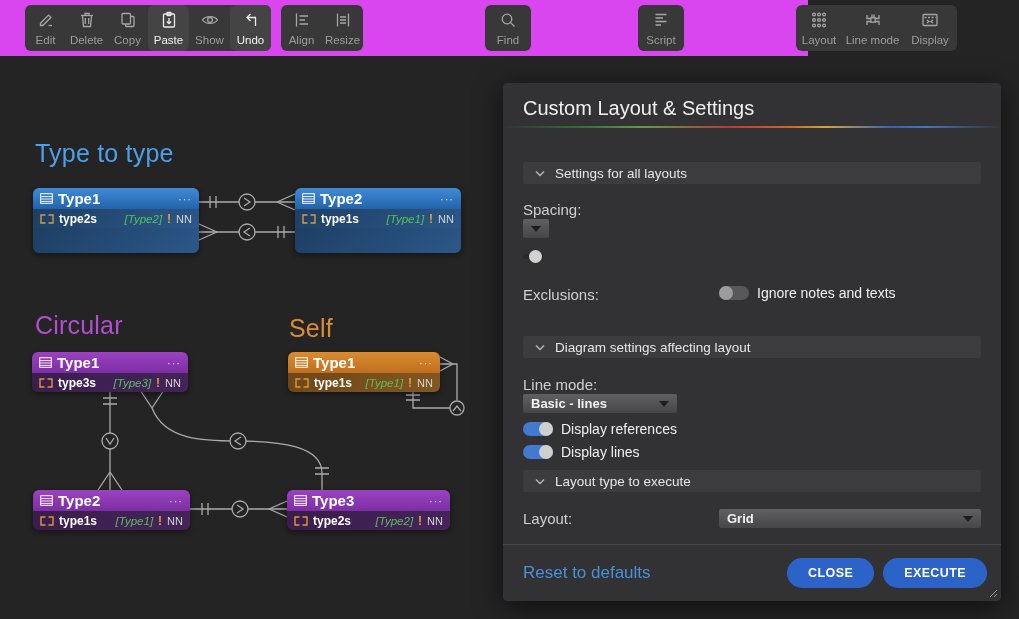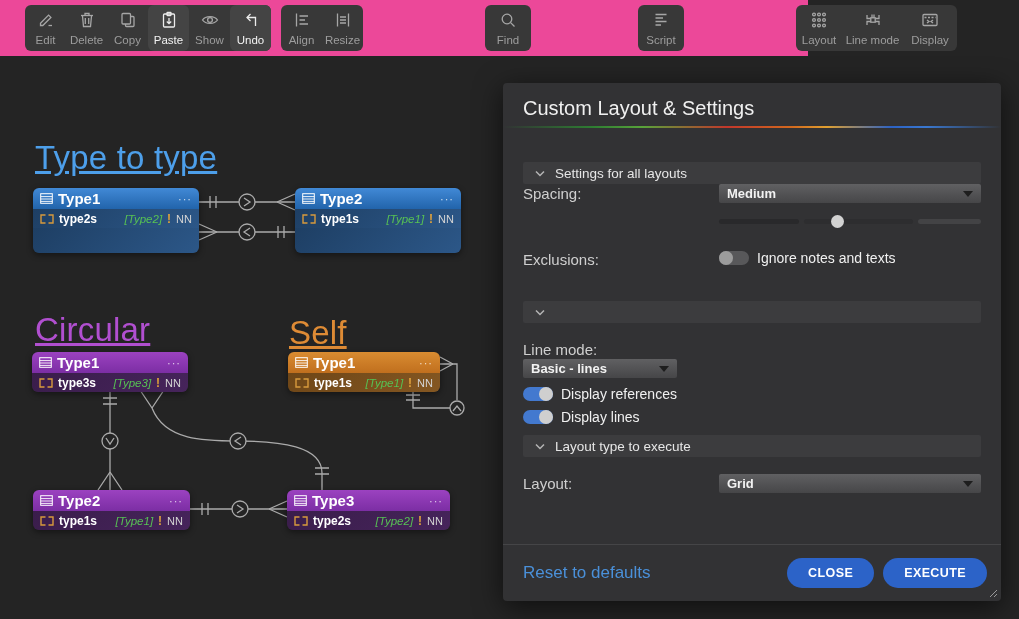--- a/index.html
+++ b/index.html
@@ -1,33 +1,33 @@
 <!DOCTYPE html>
 <html><head>
 <meta charset="utf-8">
 <style>
   * { margin:0; padding:0; box-sizing:border-box; }
   html,body { width:1019px; height:619px; background:#242424; overflow:hidden;
     font-family:"Liberation Sans", sans-serif; }
 
   
-  .toolbar { position:absolute; left:0; top:0; width:808px; height:56px; background:#ec4899; }
+  .toolbar { position:absolute; left:0; top:0; width:808px; height:56px; background:#d946ef; }
   .tgroup { position:absolute; top:5px; height:46px; background:#383838; border-radius:6px; display:flex; }
   .tbtn { width:41px; display:flex; flex-direction:column; align-items:center; justify-content:center;
     gap:2px; color:#9d9d9d; font-size:11.5px; border-radius:6px; cursor:default; }
   .tbtn svg { width:20px; height:20px; stroke:#a6a6a6; fill:none; stroke-width:1.3; }
   .tbtn.active { background:#444444; color:#f2f2f2; }
   .tbtn.active svg { stroke:#ececec; }
   .tbtn.wide { width:61px; }
   .tbtn.med { width:54px; }
   .tbtn.med2 { width:46px; }
 
   
   .canvas { position:absolute; left:0; top:56px; width:1019px; height:563px; background:#242424; }
-  .cv-heading { position:absolute; font-size:33px; font-weight:400; letter-spacing:0.2px;text-decoration:underline; }
+  .cv-heading { position:absolute; font-size:25px; font-weight:400; letter-spacing:0.2px; }
   svg.rels { position:absolute; left:0; top:0; pointer-events:none; }
   svg.rels path, svg.rels line, svg.rels polyline { stroke:#ababab; stroke-width:1.3; fill:none; }
   svg.rels circle { stroke:#ababab; stroke-width:1.3; fill:#242424; }
 
   .entity { position:absolute; border-radius:6px; overflow:hidden;
     box-shadow:0 2px 6px rgba(0,0,0,0.45); font-size:12px; }
   .ent-head { height:21px; display:flex; align-items:center; padding:0 7px; gap:5px; color:#fff; }
   .ent-title { flex:1; text-align:left; font-weight:700; font-size:15px; }
   .ent-more { color:rgba(255,255,255,0.75); font-size:11px; letter-spacing:1px; line-height:8px; }
   .ent-row { height:19px; display:flex; align-items:center; padding:0 7px; gap:5px; color:#fff; }
@@ -410,25 +410,24 @@
   <div class="rainbow"></div>
 
   <div class="dlg-body">
     <div class="sect">
       <svg viewBox="0 0 10 7">
           <polyline points="1,1.5 5,5.5 9,1.5"></polyline>
         </svg>
       <span>Settings for all layouts</span>
     </div>
 
-    <div class="drow" style="">
+    <div class="drow" style="margin-top:16px;flex-direction:column;">
       <div class="dlabel">Spacing:</div>
       <div class="dcontrol">
         <div class="dropdown">
-          <span class="dd-label">Medium</span>
           <span class="dd-arrow"></span>
         </div>
         <div class="slider">
           <div class="tracks">
             <div class="seg seg1"></div>
             <div class="seg seg2"></div>
             <div class="seg seg3"></div>
           </div>
           <div class="thumb" style="left: 45%;"></div>
         </div>
@@ -444,20 +443,21 @@
             </span>
           <span>Ignore notes and texts</span>
         </div>
       </div>
     </div>
 
     <div class="sect" style="margin-top:32px;">
       <svg viewBox="0 0 10 7">
           <polyline points="1,1.5 5,5.5 9,1.5"></polyline>
         </svg>
+      <span>Diagram settings affecting layout</span>
     </div>
 
     <div class="drow" style="margin-top:17px;flex-direction:column;">
       <div class="dlabel">Line mode:</div>
       <div class="dcontrol">
         <div class="dropdown">
           <span class="dd-label">Basic - lines</span>
           <span class="dd-arrow"></span>
         </div>
         <div class="trow" style="margin-top:8px;">

